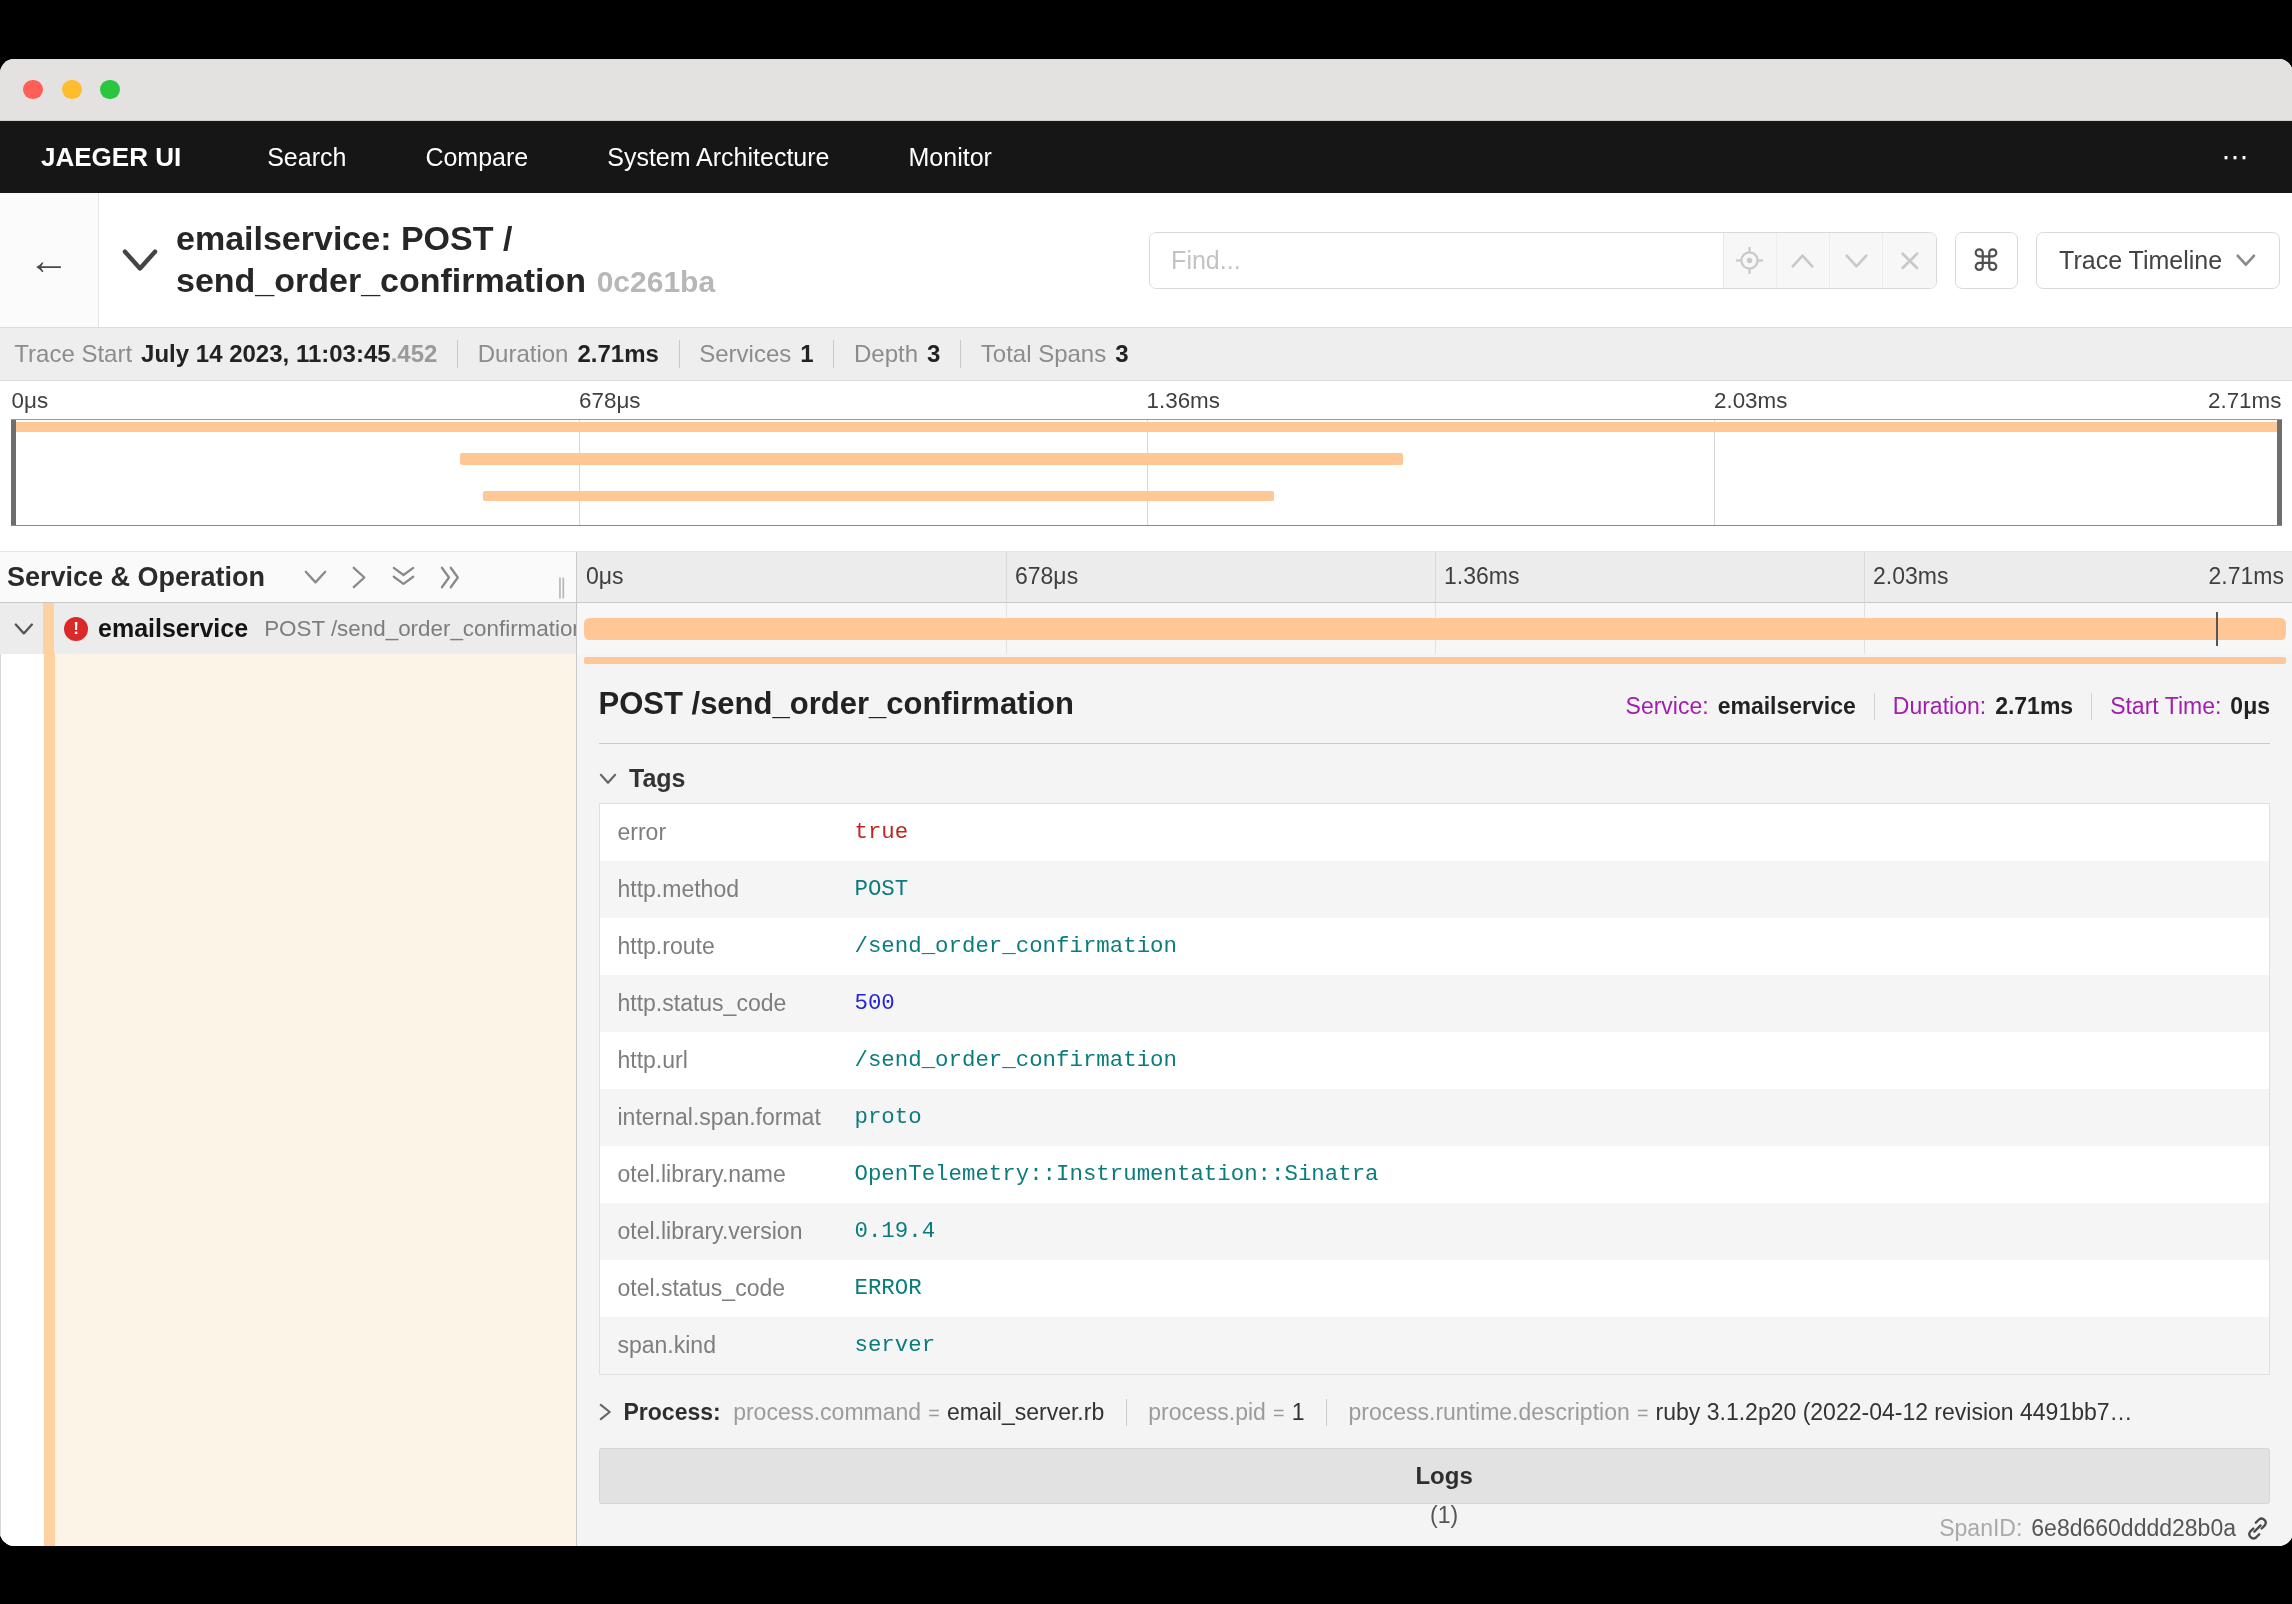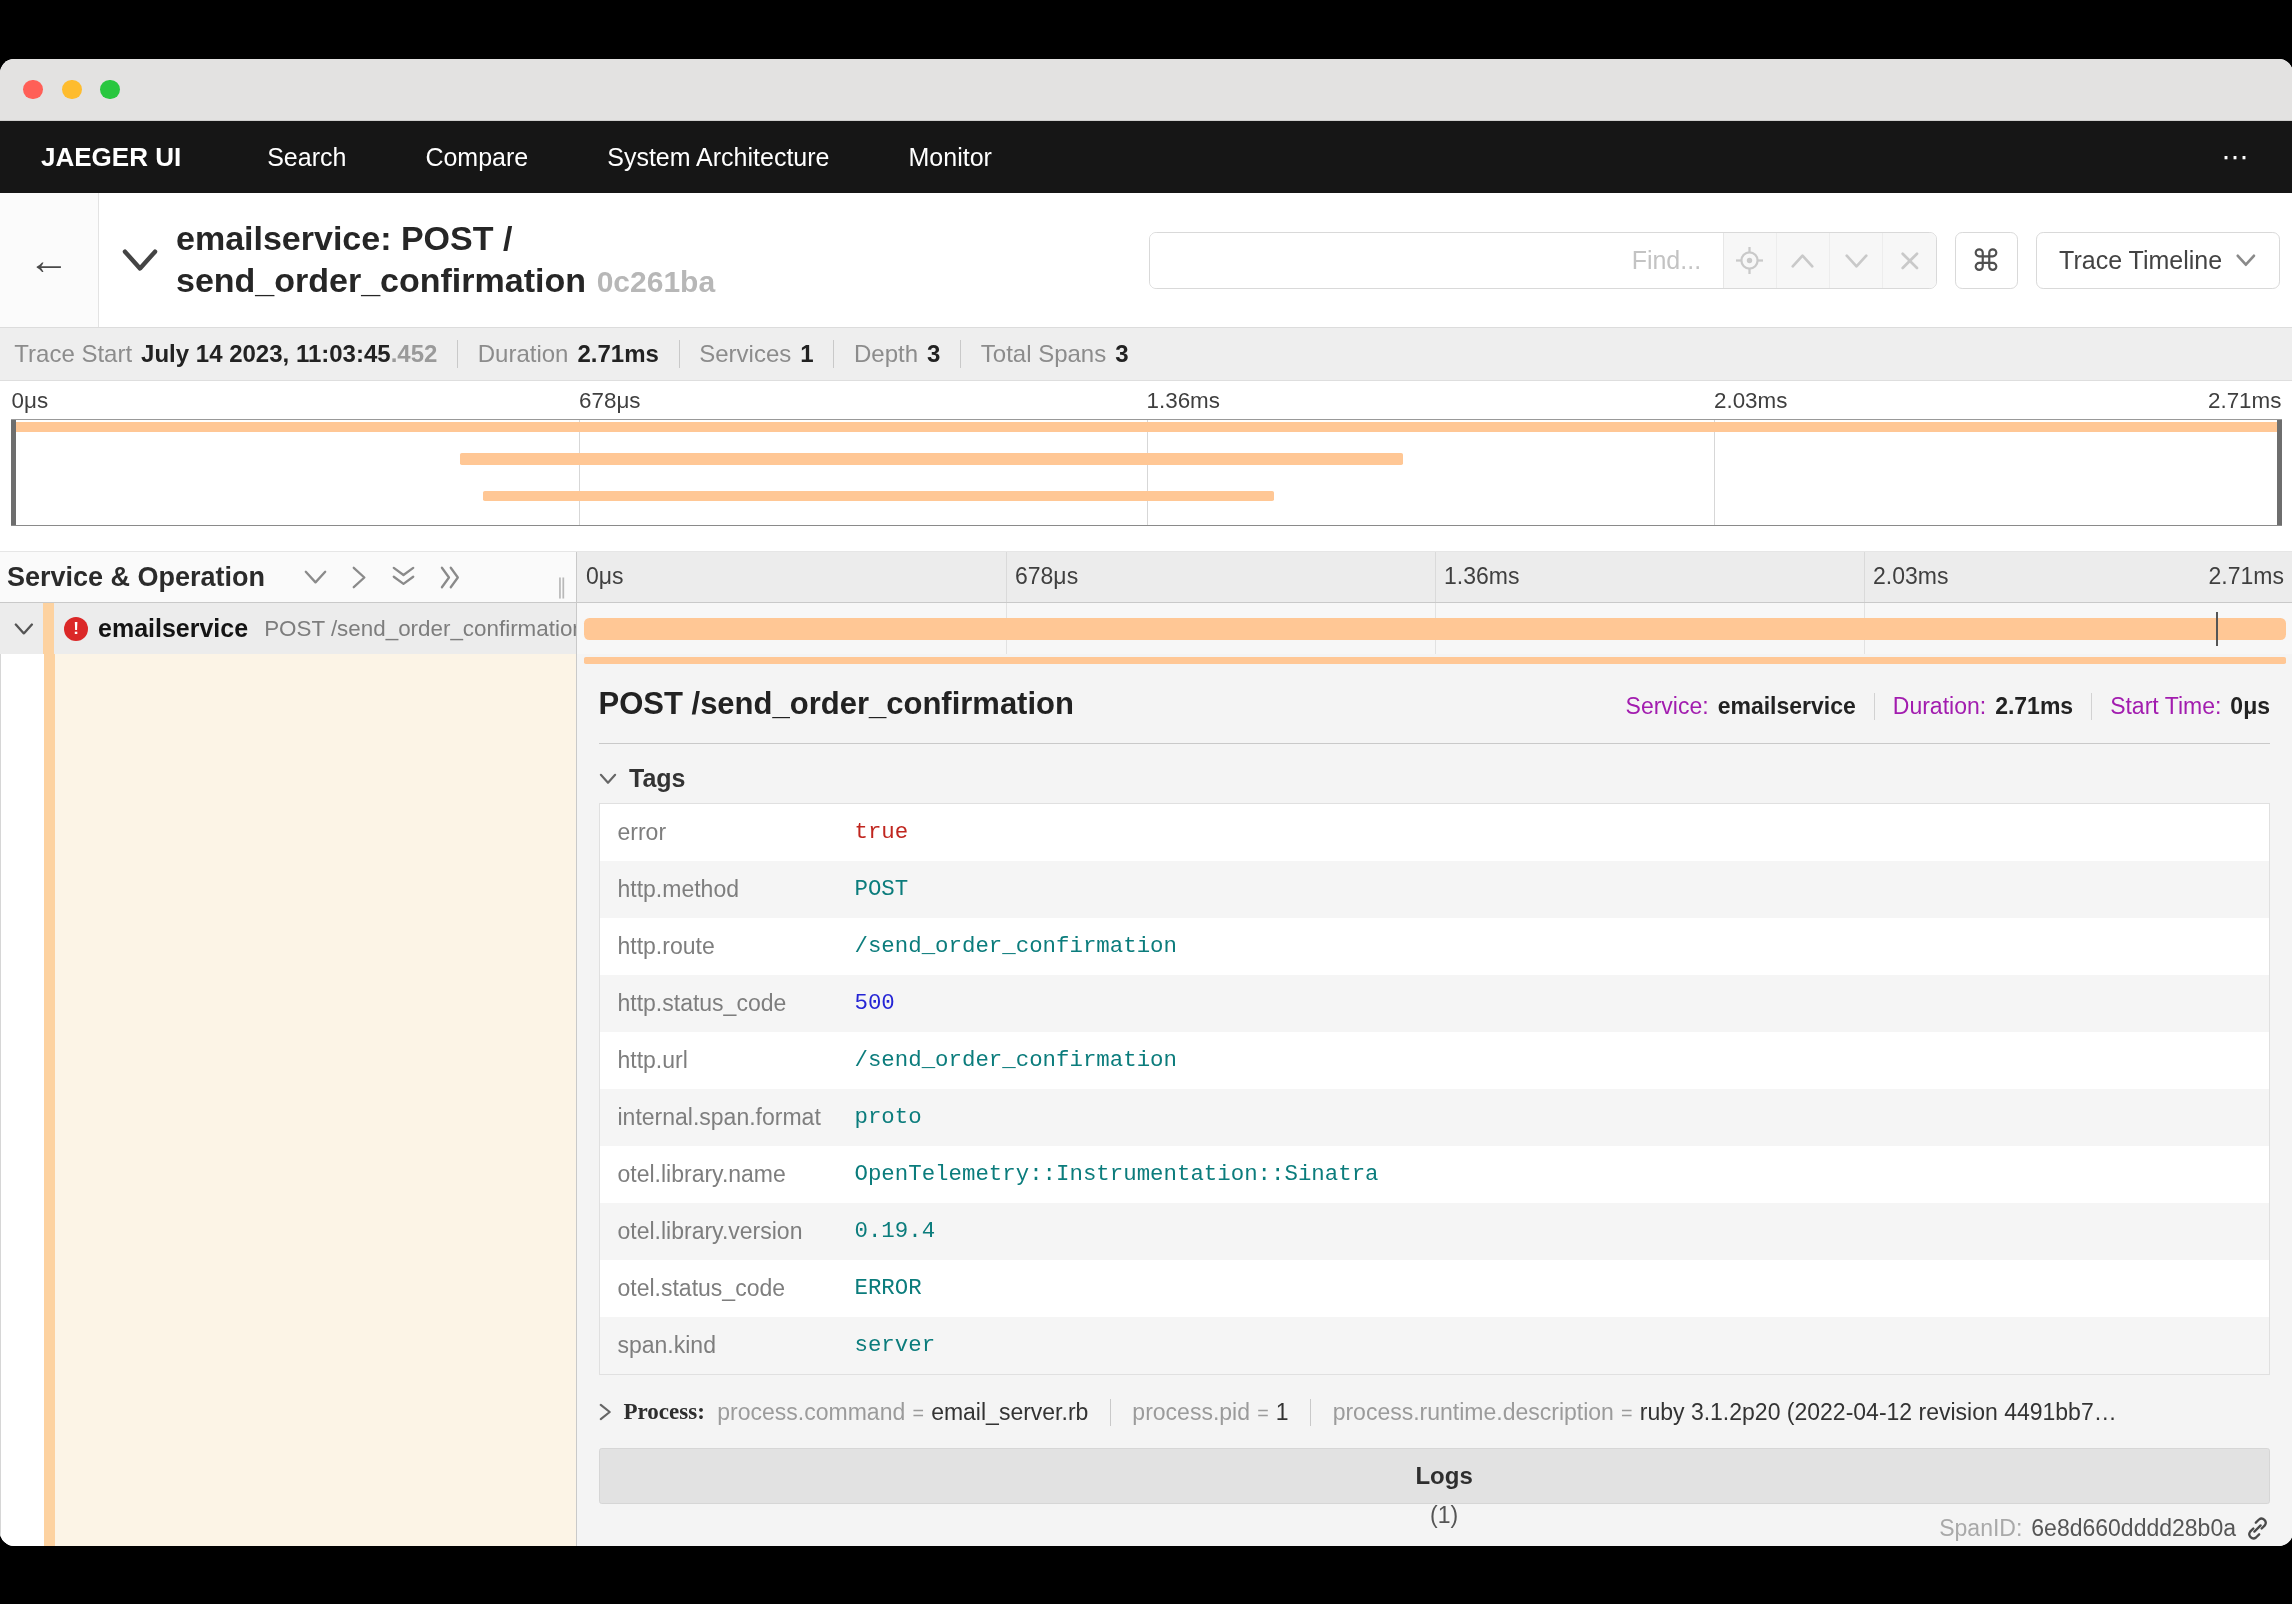--- a/index.html
+++ b/index.html
@@ -27,21 +27,21 @@
   
   .trace-header { height:134px; background:#fff; display:flex; position:relative; flex:none; }
   .back-col { width:99px; flex:none; background:#fbfbfb; border-right:0.9px solid #e3e3e3; display:flex; align-items:center; justify-content:center; }
   .back-arrow { font-size:41px; color:#4a4a4a; line-height:1; cursor:pointer; }
   .title-wrap { display:flex; align-items:center; padding-left:23px; }
   .big-chevron { margin-right:18px; flex:none; }
   .trace-title { font-size:34px; font-weight:bold; color:#262626; line-height:42px; }
   .trace-id { font-size:30px; font-weight:bold; color:#b7b7b7; margin-left:10.7px; }
   .controls { position:absolute; right:13.4px; top:39px; height:57px; display:flex; gap:18px; }
   .find-group { width:788px; display:flex; border:0.9px solid #d9d9d9; border-radius:7.2px; overflow:hidden; background:#fff; }
-  .find-input { flex:1; border:none; outline:none; padding:0 21.5px; font-size:25px; color:#333; font-family:"Liberation Sans",sans-serif; background:#fff;text-align:right; }
+  .find-input { flex:1; border:none; outline:none; padding:0 21.5px; font-size:25px; color:#333; font-family:"Liberation Sans",sans-serif; background:#fff; }
   .find-input::placeholder { color:#c3c3c3; }
   .find-icons { width:213px; background:#f7f7f7; border-left:0.9px solid #e7e7e7; display:flex; }
   .find-icon { flex:1; display:flex; align-items:center; justify-content:center; cursor:pointer; }
   .find-icon + .find-icon { border-left:0.9px solid #ededed; }
   .btn { border:0.9px solid #d9d9d9; border-radius:7.2px; background:#fff; display:flex; align-items:center; justify-content:center; cursor:pointer; }
   .cmd-btn { width:63px; font-size:30px; color:#4f4f4f; }
   .view-btn { width:244px; font-size:25px; color:#434343; gap:14.3px; }
   
   .summary-bar { height:54px; background:#eeeeee; border-top:0.9px solid #dcdcdc; border-bottom:0.9px solid #dedede; display:flex; align-items:center; padding:0 14.3px; font-size:24px; flex:none; }
   .sum-item { display:flex; align-items:baseline; }
@@ -106,21 +106,21 @@
   .tags-header-label { font-size:25px; font-weight:bold; color:#333; }
   .tags-table { margin-top:9px; border:0.9px solid #e0e0e0; background:#fff; }
   .tag-row { height:57px; display:flex; align-items:center; }
   .tag-row:nth-child(even) { background:#f5f5f5; }
   .tag-key { width:255px; flex:none; padding-left:18px; font-size:23px; color:#7e7e7e; }
   .tag-value { font-size:22.4px; font-family:"Liberation Mono", monospace; }
   .tag-value[data-vtype="string"] { color:#0b7c7c; }
   .tag-value[data-vtype="bool"] { color:#c0261f; }
   .tag-value[data-vtype="number"] { color:#2525d5; }
   .process-row { margin-top:21.5px; height:32px; display:flex; align-items:center; font-size:23px; white-space:nowrap; overflow:hidden; }
-  .process-label { font-weight:bold; color:#2e2e2e; margin:0 12.5px; flex:none;font-family:Liberation Serif, serif; }
+  .process-label { font-weight:bold; color:#2e2e2e; margin:0 12.5px; flex:none; }
   .proc-item { display:flex; align-items:baseline; min-width:0; }
   .proc-item + .proc-item { border-left:0.9px solid #c9c9c9; margin-left:21.5px; padding-left:21.5px; }
   .proc-key { color:#9b9b9b; }
   .proc-eq { color:#9b9b9b; margin:0 7.2px; font-size:19.7px; }
   .proc-value { color:#333; overflow:hidden; text-overflow:ellipsis; white-space:nowrap; }
   .proc-item.grow { flex:1 1 auto; min-width:0; }
   .logs-box { margin-top:19.7px; height:56px; background:#e2e2e2; border:0.9px solid #d6d6d6; border-radius:2.7px; display:flex; align-items:center; padding-left:19.7px; gap:12.5px; cursor:pointer;flex-direction:column; }
   .logs-label { font-size:24px; font-weight:bold; color:#2e2e2e; }
   .logs-count { font-size:23px; color:#555; }
   .spanid-row { margin-top:10.7px; display:flex; justify-content:flex-end; align-items:center; gap:9px; font-size:23px; }

